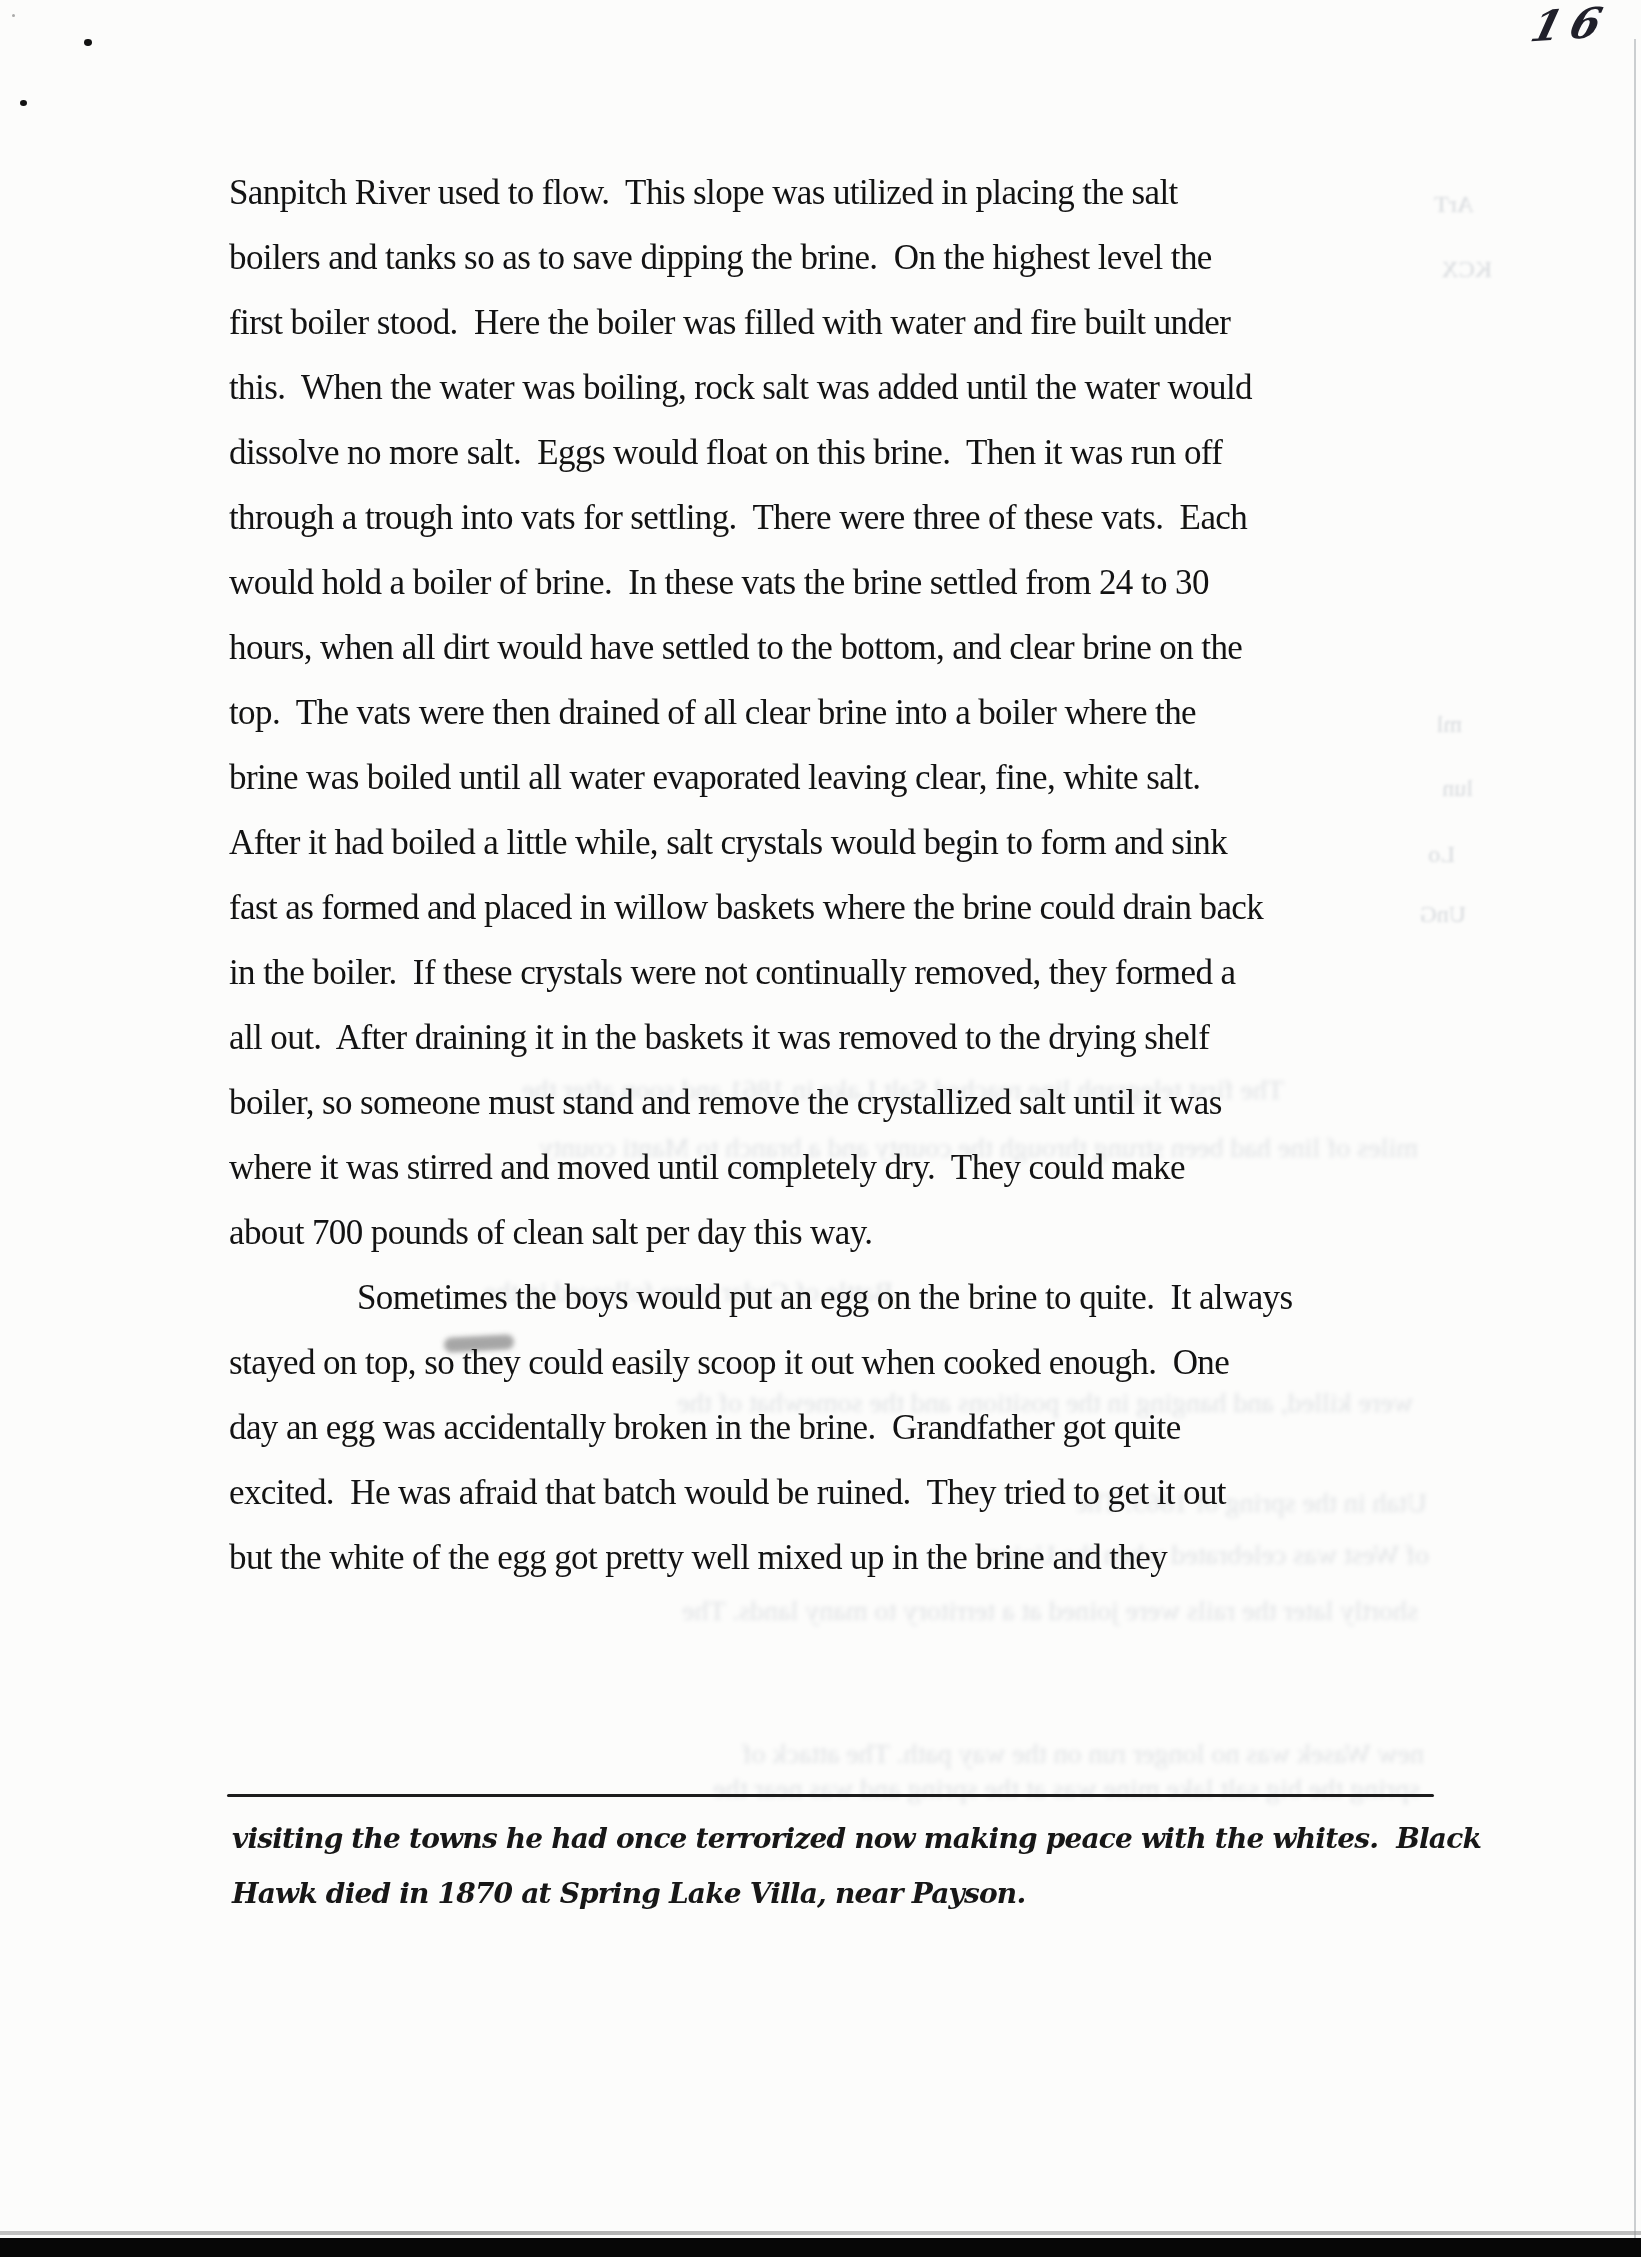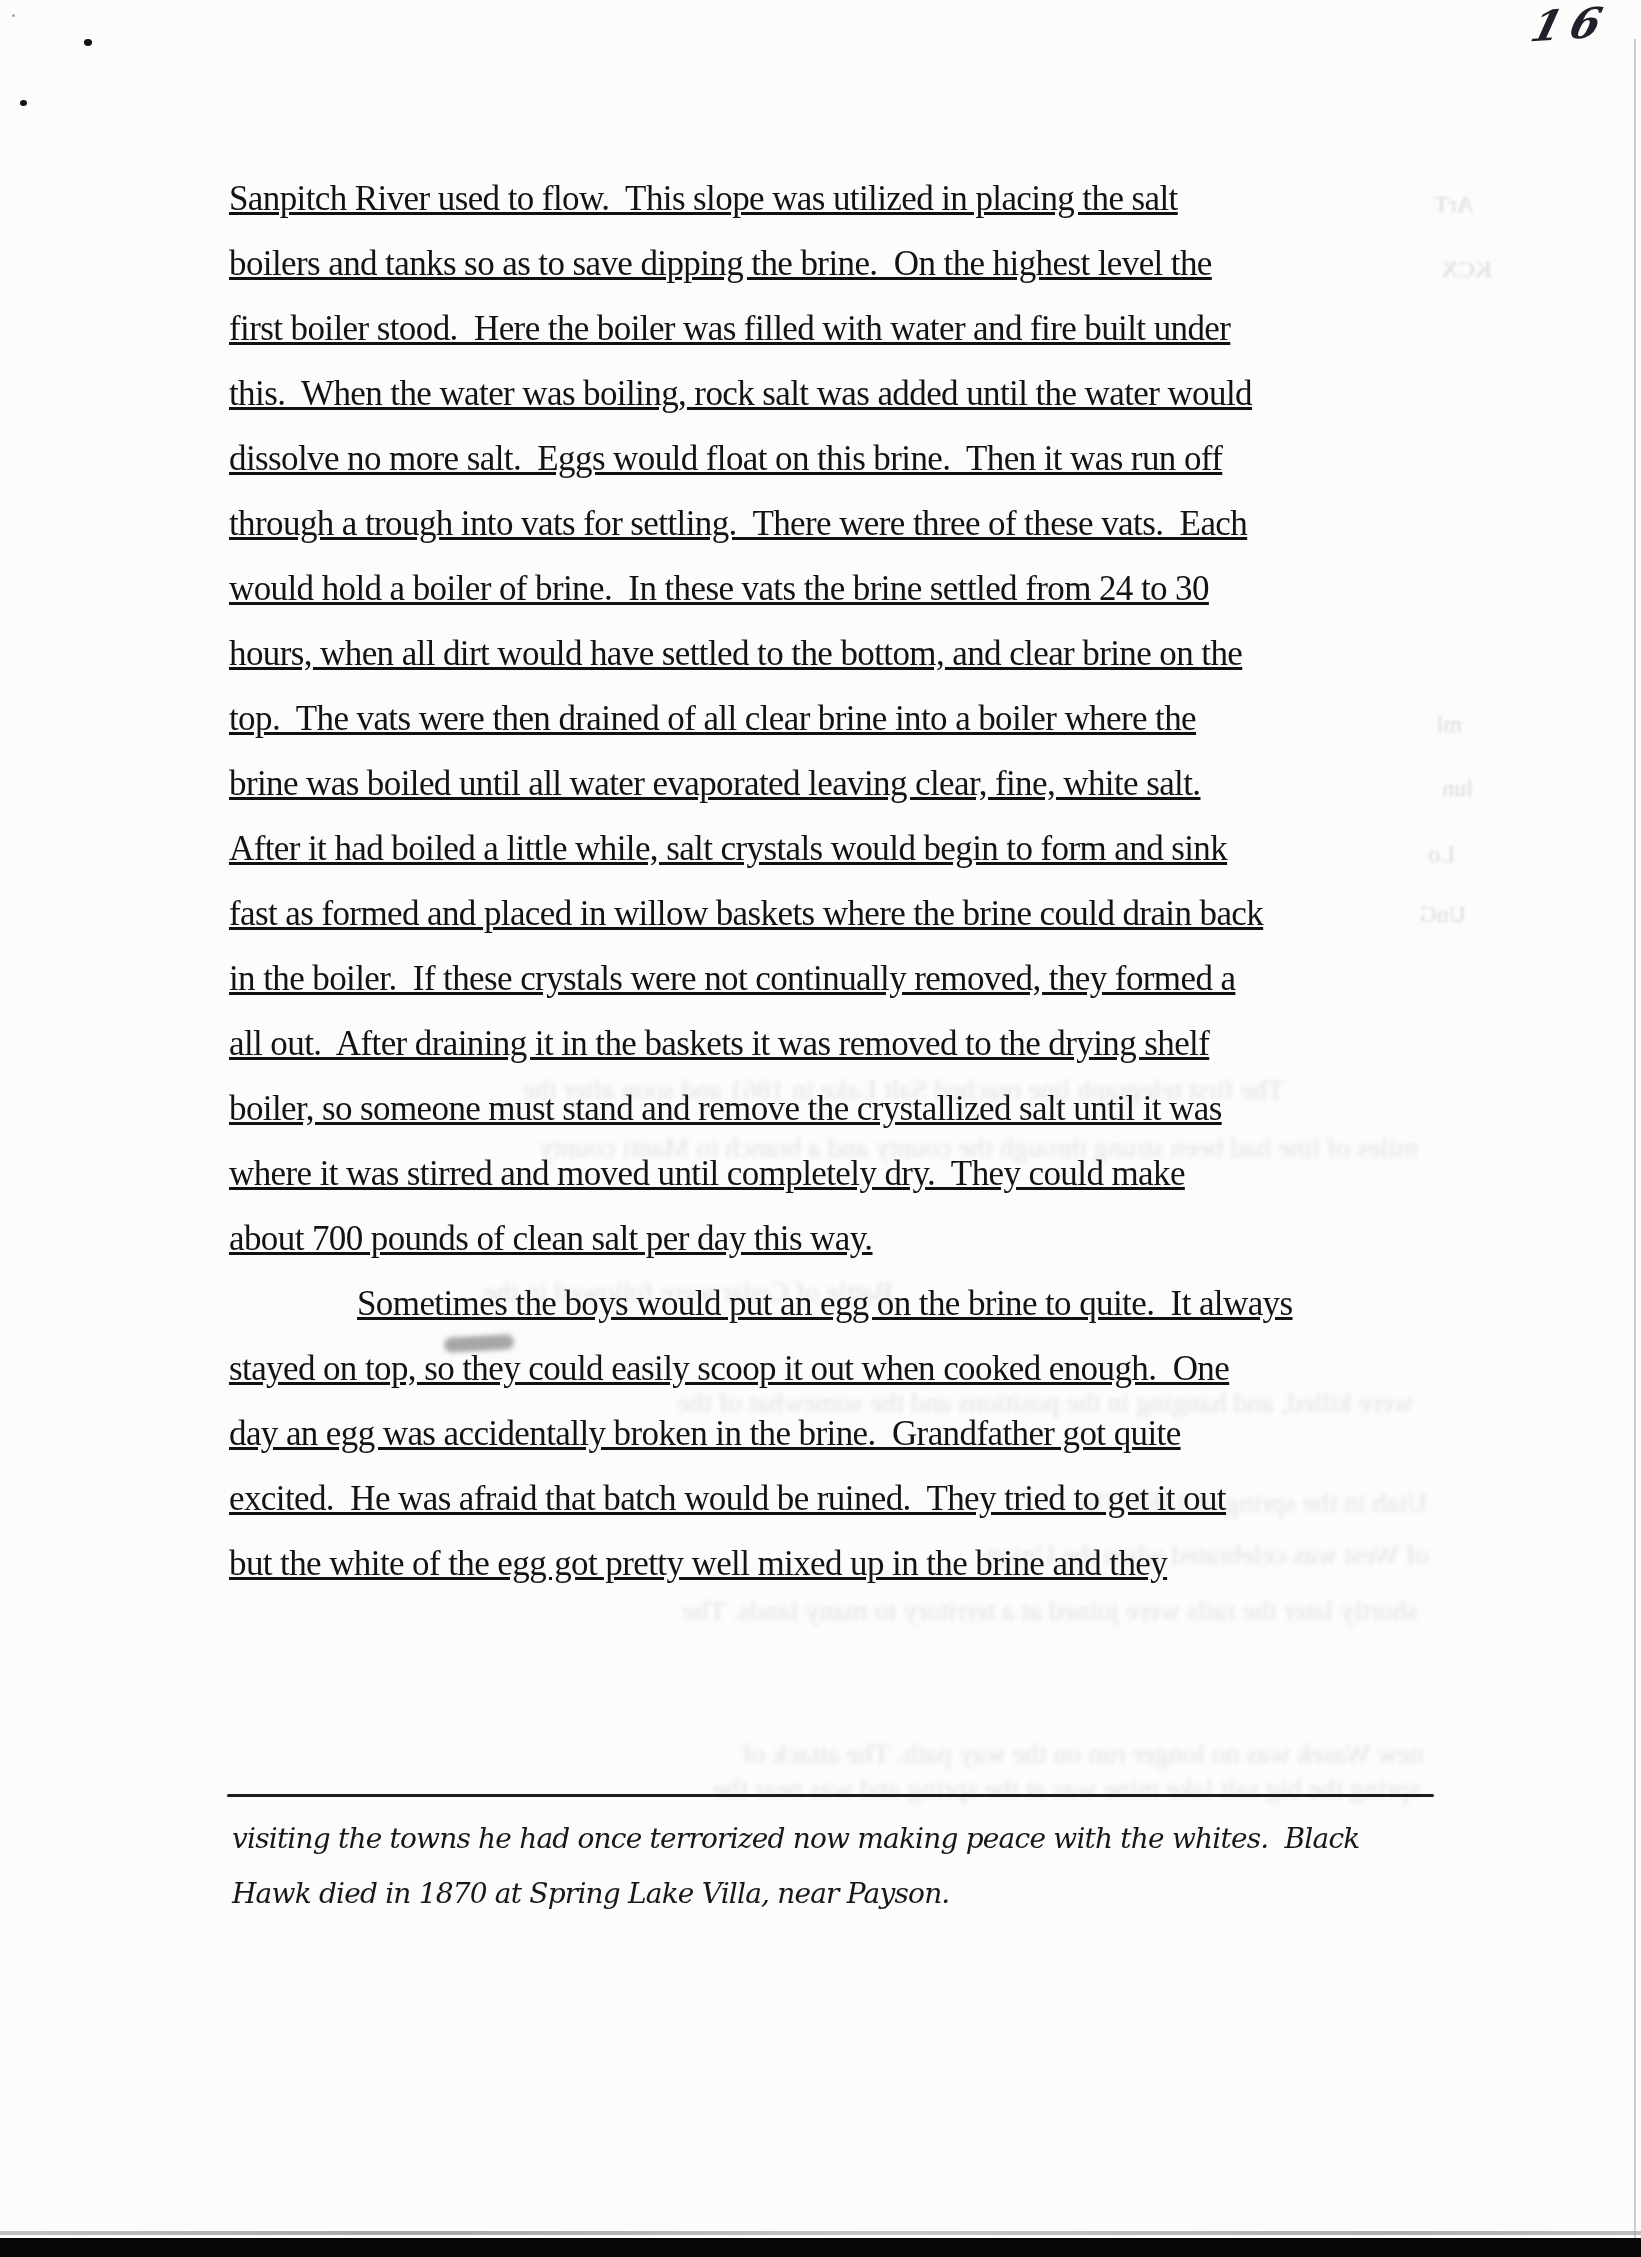--- a/index.html
+++ b/index.html
@@ -6,40 +6,40 @@
   .page{
     position:relative;
     width:1641px;height:2257px;
     background:#fcfcfb;
     overflow:hidden;
     font-family:"Liberation Serif", serif;
     color:#111;
   }
   
   .bodyblock{
-    position:absolute;left:229px;top:166px;width:1255px;text-decoration:underline;
+    position:absolute;left:229px;top:160px;width:1255px;
   }
   .line{
     height:65px;line-height:65px;
     font-size:35px;letter-spacing:-0.6px;
     white-space:pre;color:#131313;
   }
   .line.indent{padding-left:128px;}
   
   .rule{
     position:absolute;left:227px;top:1794px;width:1207px;height:2.9px;
     background:#1c1c1c;border-radius:1.9px;
   }
   .footnoteblock{
     position:absolute;left:232px;top:1811px;width:1255px;
     font-family:"DejaVu Serif", serif;font-style:italic;
   }
   .fline{
     height:55px;line-height:55px;font-size:28px;letter-spacing:-0.8px;
-    white-space:pre;color:#171717;
+    white-space:pre;color:#171717;font-weight:bold;
   }
   
   .pagenum{
     position:absolute;left:1533px;top:0px;
     font-family:"DejaVu Serif", serif;font-style:italic;font-weight:600;
     font-size:42px;color:#20202a;letter-spacing:8.7px;
     transform:skewX(-18deg) rotate(-4deg);
   }
   
   .ghost{

